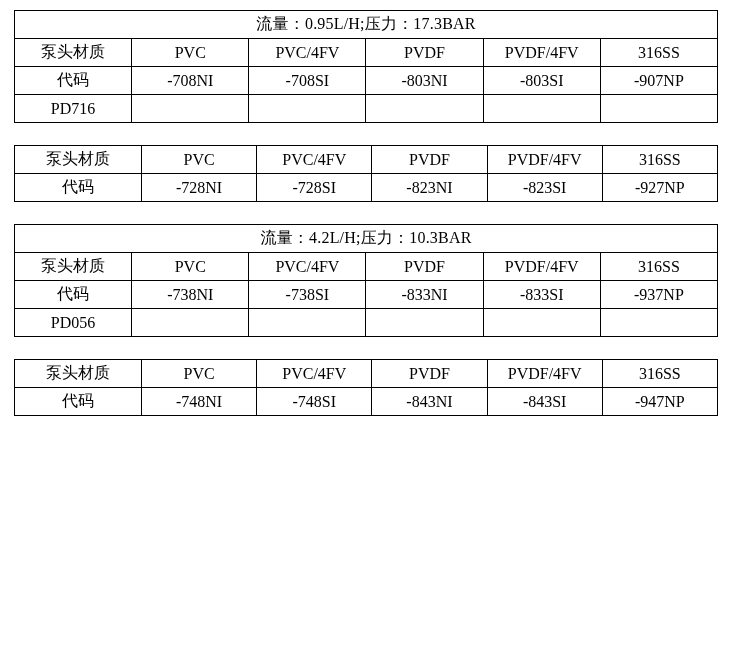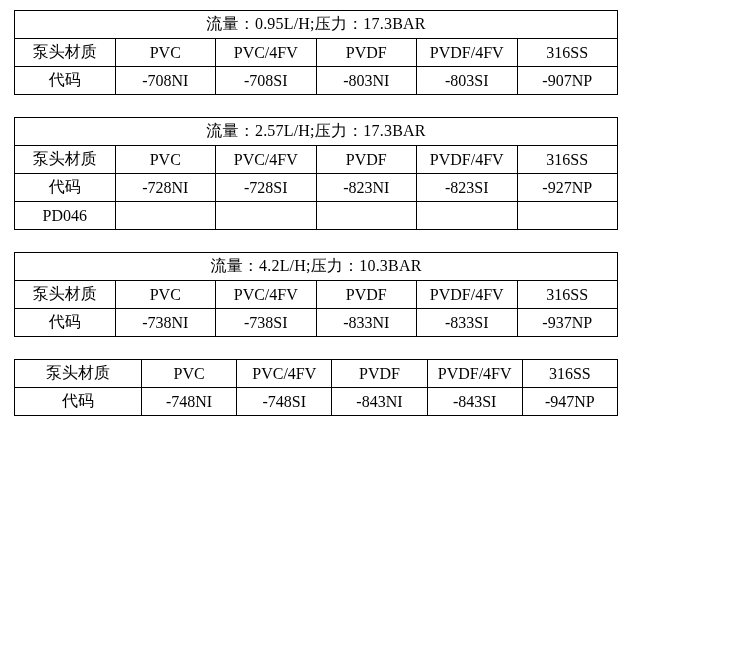--- a/index.html
+++ b/index.html
@@ -15,21 +15,21 @@
     overflow: hidden;
   }
   .page {
     width: 750px;
     height: 669px;
     position: relative;
     box-sizing: border-box;
     padding: 10px 14px 0 14px;
   }
   .spec-table {
-    width: 604px;
+    width: 704px;
     border-collapse: collapse;
     table-layout: fixed;
     margin-bottom: 22px;
     background: #fff;
   }
   .spec-table td {
     border: 1px solid #000000;
     height: 27px;
     text-align: center;
     vertical-align: middle;
@@ -88,51 +88,48 @@
       <td class="cell-code">316SS</td>
     </tr>
     <tr>
       <td class="cell-cn">代码</td>
       <td class="cell-code">-708NI</td>
       <td class="cell-code">-708SI</td>
       <td class="cell-code">-803NI</td>
       <td class="cell-code">-803SI</td>
       <td class="cell-code">-907NP</td>
     </tr>
+    <tr class="blank-row">
+      <td class="rowlabel">PD716</td>
+      <td></td>
+      <td></td>
+      <td></td>
+      <td></td>
+      <td></td>
+    </tr>
   </tbody>
     </table>
 
   <table class="spec-table">
     <tbody>
-        <tr class="title-row">
-      <td colspan="6" class="title-text">流量：2.57L/H;压力：17.3BAR</td>
-    </tr>
     <tr>
       <td class="col-head cell-cn">泵头材质</td>
       <td class="cell-code">PVC</td>
       <td class="cell-code">PVC/4FV</td>
       <td class="cell-code">PVDF</td>
       <td class="cell-code">PVDF/4FV</td>
       <td class="cell-code">316SS</td>
     </tr>
     <tr>
       <td class="cell-cn">代码</td>
       <td class="cell-code">-728NI</td>
       <td class="cell-code">-728SI</td>
       <td class="cell-code">-823NI</td>
       <td class="cell-code">-823SI</td>
       <td class="cell-code">-927NP</td>
-    </tr>
-    <tr class="blank-row">
-      <td class="rowlabel">PD046</td>
-      <td></td>
-      <td></td>
-      <td></td>
-      <td></td>
-      <td></td>
     </tr>
   </tbody>
     </table>
 
   <table class="spec-table">
     <tbody>
         <tr class="title-row">
       <td colspan="6" class="title-text">流量：4.2L/H;压力：10.3BAR</td>
     </tr>
     <tr>
@@ -143,20 +140,28 @@
       <td class="cell-code">PVDF/4FV</td>
       <td class="cell-code">316SS</td>
     </tr>
     <tr>
       <td class="cell-cn">代码</td>
       <td class="cell-code">-738NI</td>
       <td class="cell-code">-738SI</td>
       <td class="cell-code">-833NI</td>
       <td class="cell-code">-833SI</td>
       <td class="cell-code">-937NP</td>
+    </tr>
+    <tr class="blank-row">
+      <td class="rowlabel">PD056</td>
+      <td></td>
+      <td></td>
+      <td></td>
+      <td></td>
+      <td></td>
     </tr>
   </tbody>
     </table>
 
   <table class="spec-table">
     <tbody>
     <tr>
       <td class="col-head cell-cn">泵头材质</td>
       <td class="cell-code">PVC</td>
       <td class="cell-code">PVC/4FV</td>

